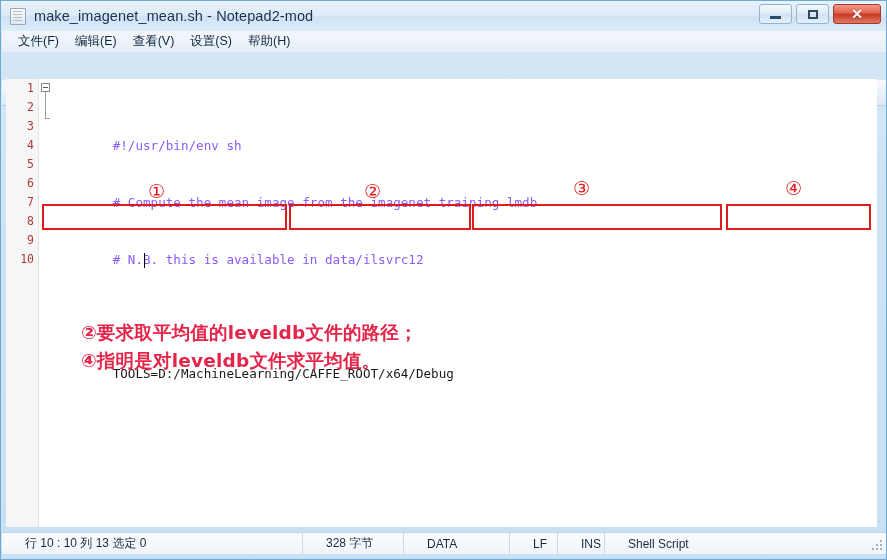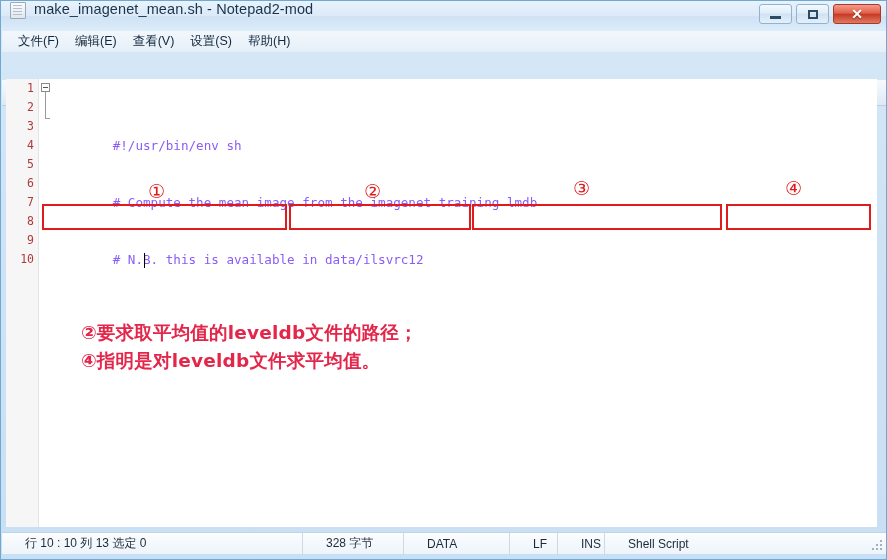--- a/index.html
+++ b/index.html
@@ -17,21 +17,21 @@
     background: linear-gradient(180deg,#d6e8f7 0%, #cfe3f5 40%, #c9dff3 100%);
     border: 1px solid #6fa8d0;
     overflow: hidden;
   }
 
   
   #titlebar {
     position: absolute; left: 0; top: 0;
     width: 887px; height: 30px;
     background: linear-gradient(180deg,#e8f2fb 0%, #dceaf8 48%, #cfe2f4 52%, #dcecfa 100%);
-    display: flex; align-items: flex-start;
+    display: flex; align-items: center;
   }
   #title-icon {
     width: 16px; height: 17px; margin-left: 9px; margin-top: 1px;
     position: relative;
     background: linear-gradient(180deg,#fdfdfd,#dfe7ee);
     border: 1px solid #9aa9b5;
     border-radius: 1px;
   }
   #title-icon:before {
     content: ""; position: absolute; left: 2px; top: 2px;
@@ -382,20 +382,23 @@
         <span class="c-comment">#!/usr/bin/env sh</span>
       </div>
       <div class="cl">
         <span class="c-comment"># Compute the mean image from the imagenet training lmdb</span>
       </div>
       <div class="cl">
         <span class="c-comment"># N.B. this is available in data/ilsvrc12</span>
       </div>
       <div class="cl">
         <span class="c-plain"></span>
+      </div>
+      <div class="cl">
+        <span class="c-plain">TOOLS=D:/MachineLearning/CAFFE_ROOT/x64/Debug</span>
       </div>
       <div class="cl">
         <span class="c-plain"></span>
       </div>
       <div class="cl">
         
       </div>
       
       
     </div>

